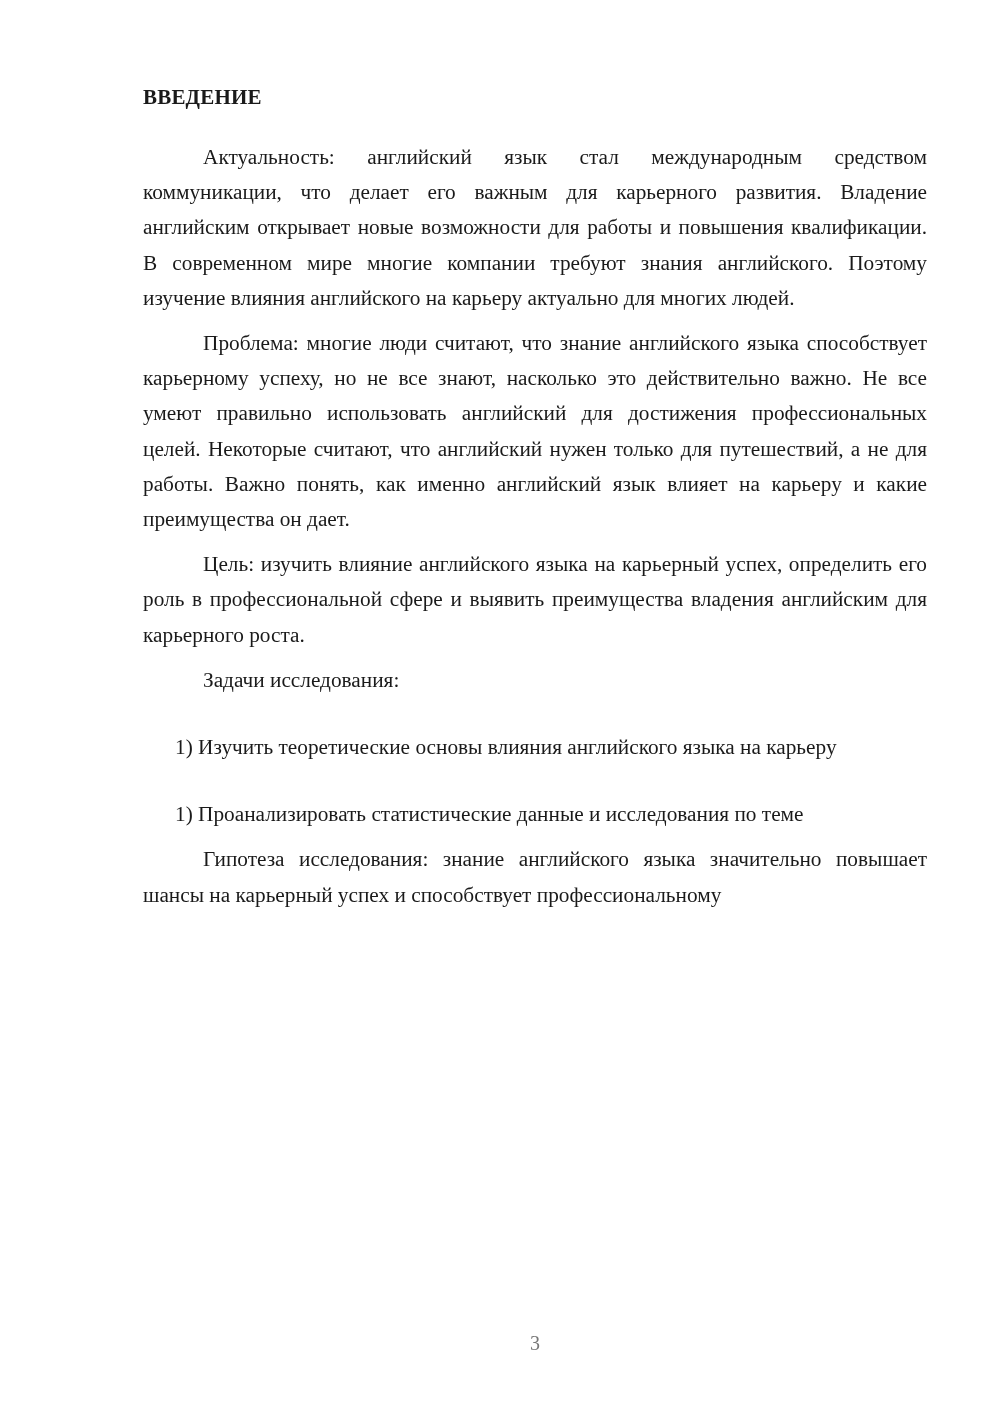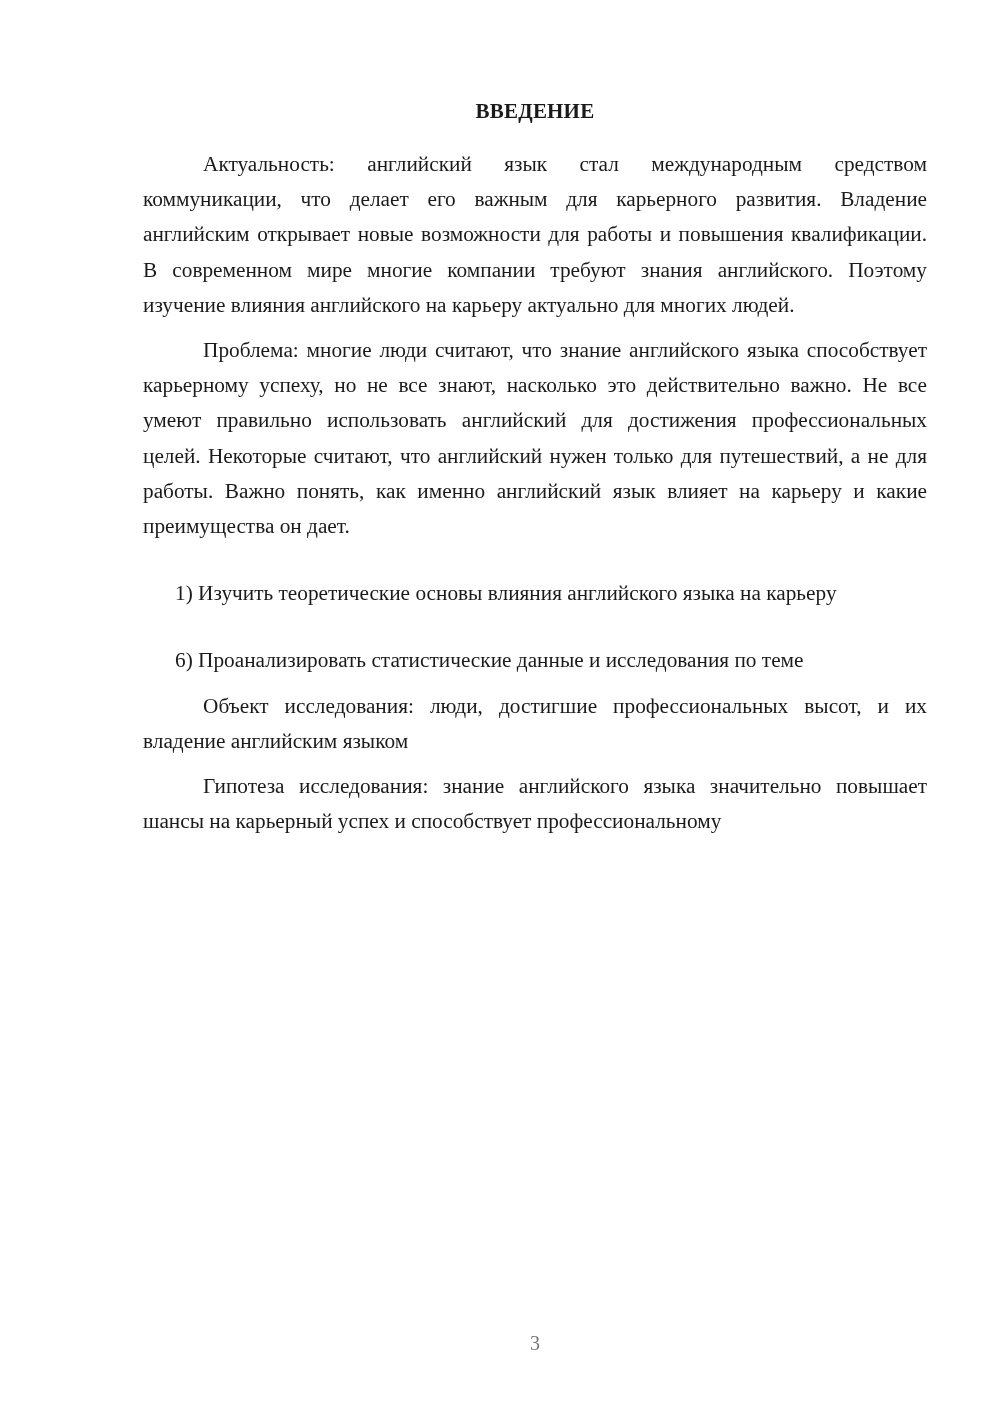--- a/index.html
+++ b/index.html
@@ -17,32 +17,32 @@
     }
     .page {
       position: absolute;
       left: 143px;
       top: 0;
       width: 784px;
     }
     .title {
       position: absolute;
       left: 0;
-      top: 96px;
+      top: 82px;
       width: 784px;
-      text-align: center;
+      text-align: left;
       font-weight: bold;
       font-size: 21px;
       line-height: 30px;
       letter-spacing: 0.2px;
     }
     .body-text {
       position: absolute;
       left: 0;
-      top: 147px;
+      top: 140px;
       width: 784px;
       font-family: Liberation Serif, serif;
     }
     p {
       margin: 0 0 10px 0;
       font-size: 21.3px;
       line-height: 35.2px;
       text-align: justify;
       text-align-last: left;
     }
@@ -65,20 +65,21 @@
   </style>
 </head>
 <body>
 
 <div class="page">
   <div class="title">ВВЕДЕНИЕ</div>
 
   <div class="body-text">
     <p class="indent">Актуальность: английский язык стал международным средством коммуникации, что делает его важным для карьерного развития. Владение английским открывает новые возможности для работы и повышения квалификации. В современном мире многие компании требуют знания английского. Поэтому изучение влияния английского на карьеру актуально для многих людей.</p>
     <p class="indent">Проблема: многие люди считают, что знание английского языка способствует карьерному успеху, но не все знают, насколько это действительно важно. Не все умеют правильно использовать английский для достижения профессиональных целей. Некоторые считают, что английский нужен только для путешествий, а не для работы. Важно понять, как именно английский язык влияет на карьеру и какие преимущества он дает.</p>
+    <p class="indent">Цель: изучить влияние английского языка на карьерный успех, определить его роль в профессиональной сфере и выявить преимущества владения английским для карьерного роста.</p>
+    <p class="indent">Задачи исследования:</p>
     <p class="list-item">1) Изучить теоретические основы влияния английского языка на карьеру</p>
-    <p class="list-item">6) Проанализировать статистические данные и исследования по теме</p>
-    <p class="indent">Объект исследования: люди, достигшие профессиональных высот, и их владение английским языком</p>
+    <p class="list-item">1) Проанализировать статистические данные и исследования по теме</p>
     <p class="indent">Гипотеза исследования: знание английского языка значительно повышает шансы на карьерный успех и способствует профессиональному</p>
   </div>
 
   <div class="page-number">3</div>
 </div>
 
 </body></html>

